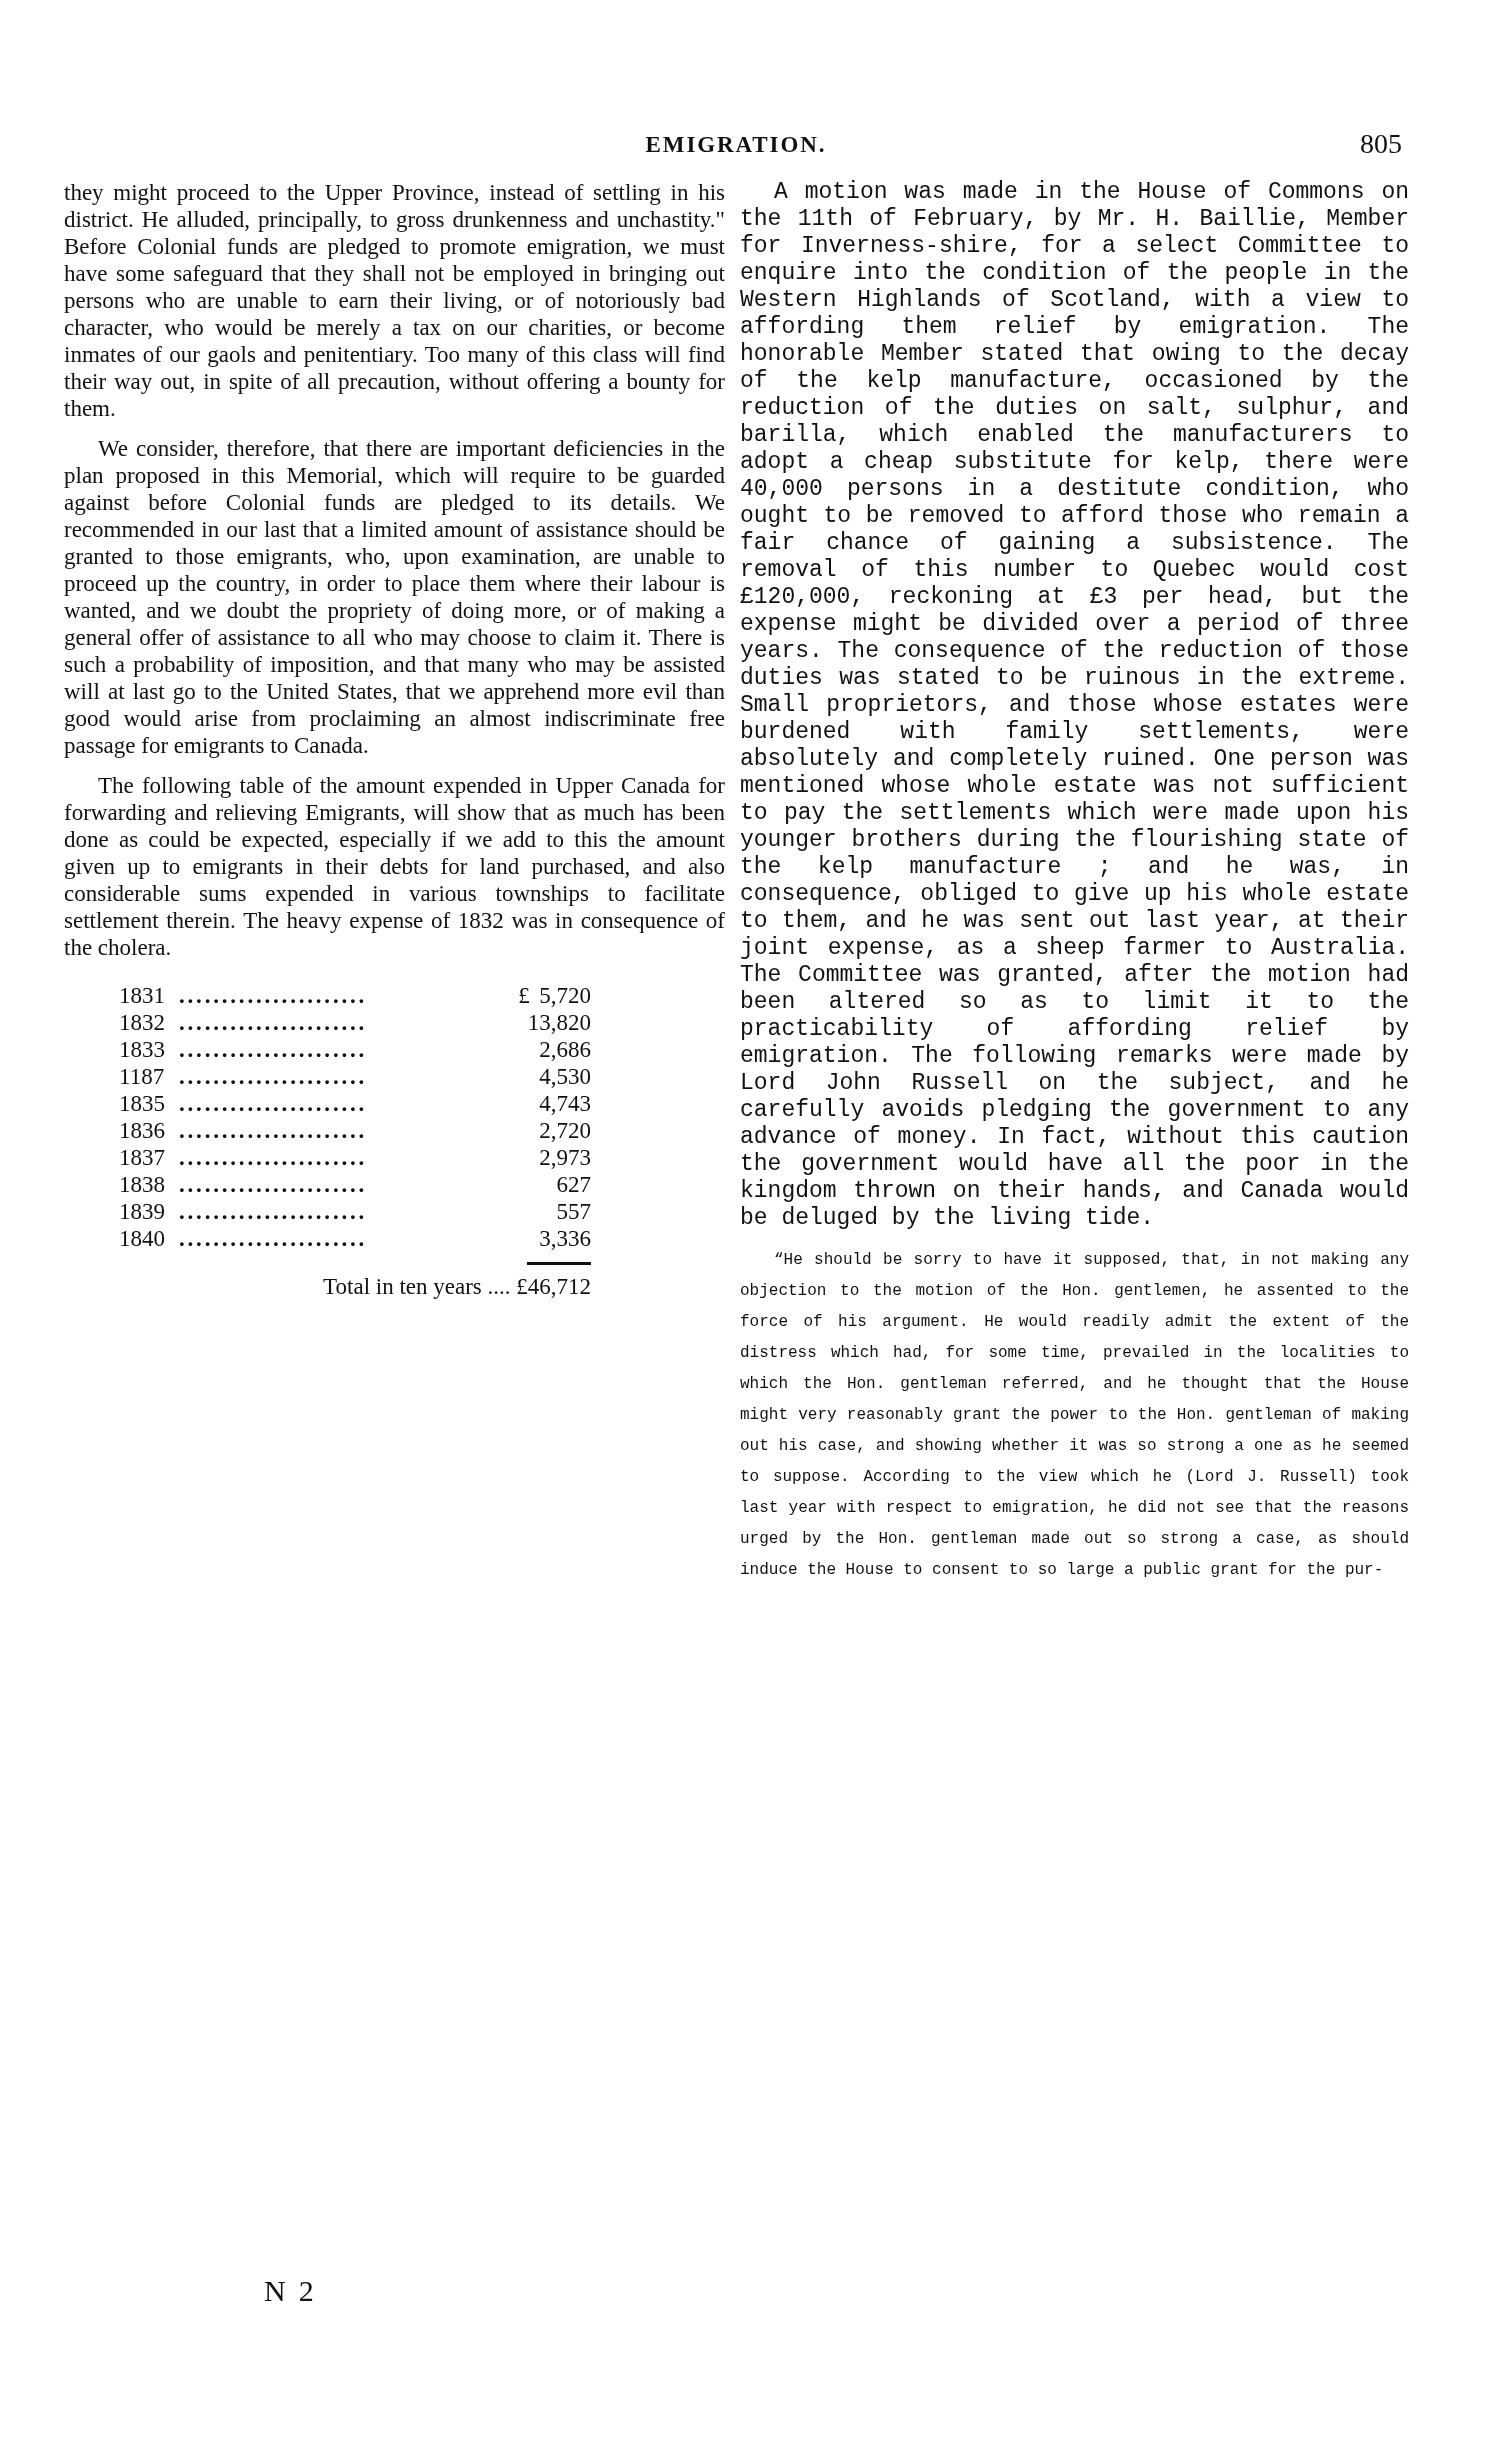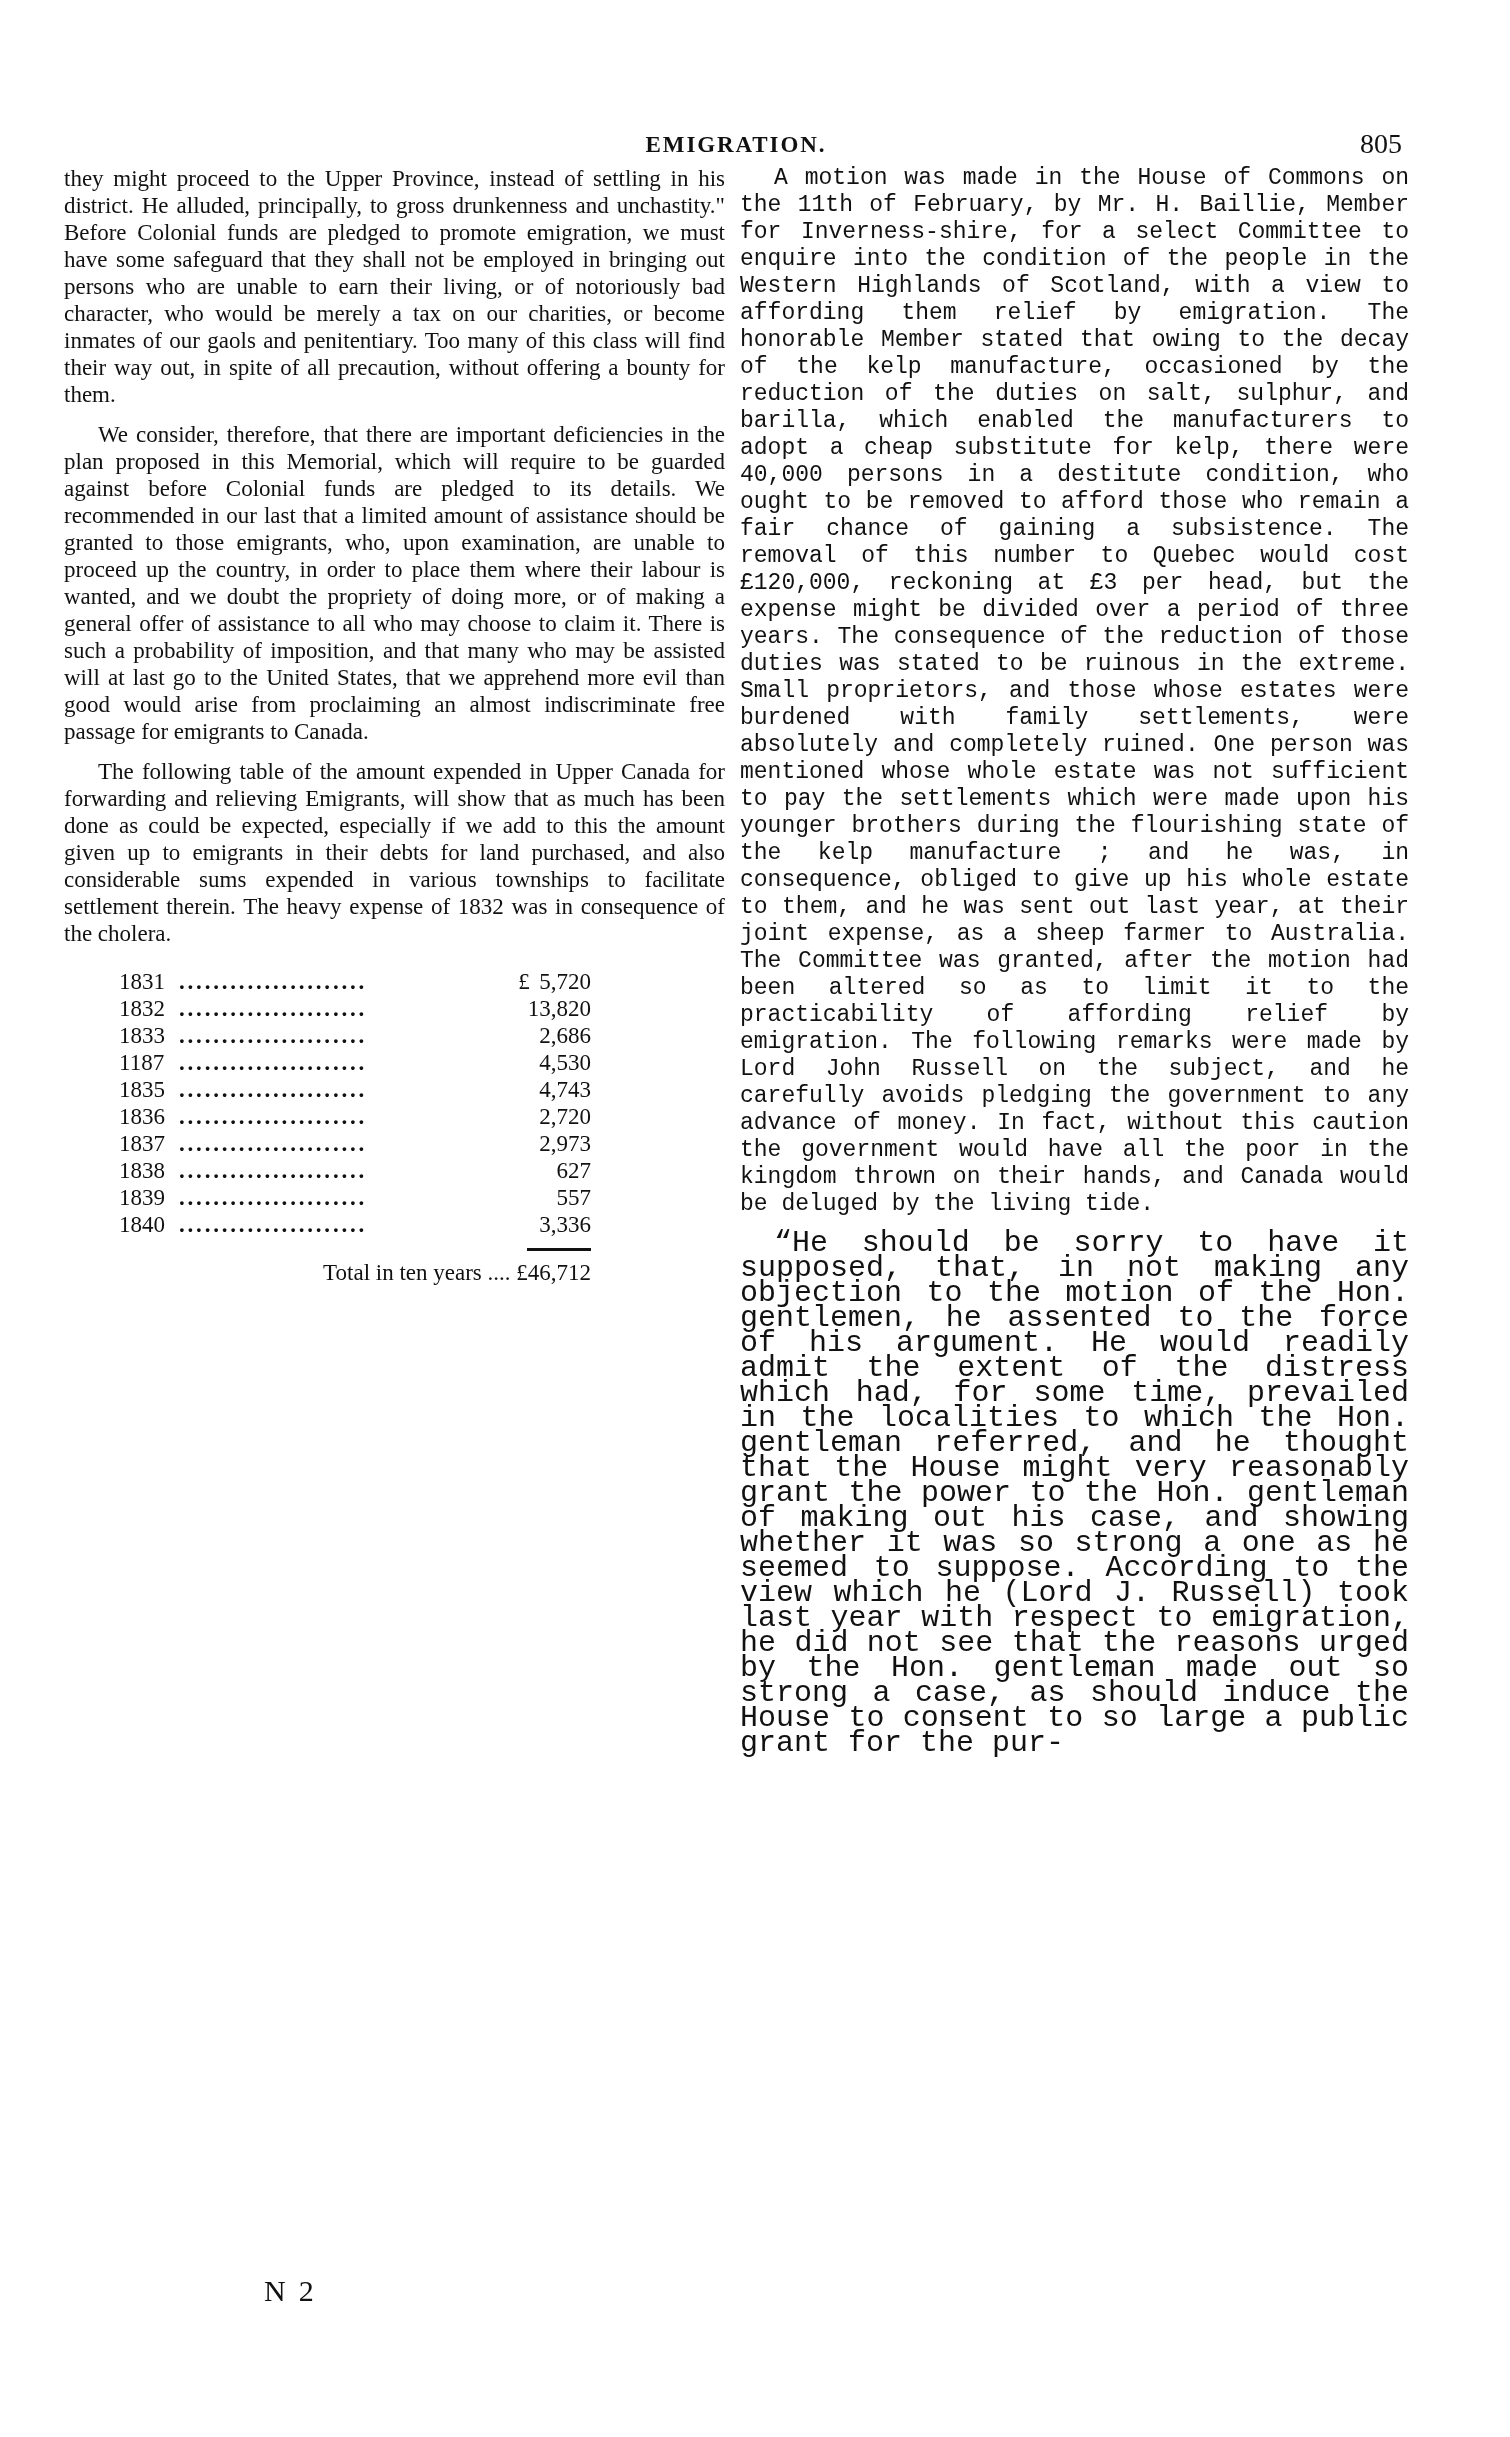--- a/index.html
+++ b/index.html
@@ -2,27 +2,27 @@
 <html style="font-size:15px"><head>
 <meta charset="utf-8">
 <style>
   html, body { margin:0; padding:0; background:#ffffff; }
   body { width:1510px; height:2438px; position:relative; overflow:hidden;
          font-family:"Liberation Serif","DejaVu Serif",serif; color:#111; }
   .header { position:absolute; top:132px; left:0; width:1386px; height:38px; }
   .running-title { position:absolute; left:604px; top:0; width:264px; text-align:center;
                    font-size:23px; letter-spacing:1.9px; font-weight:bold; }
   .page-number { position:absolute; left:1360px; top:-3.8px; font-size:28px; font-weight:normal; }
-  .col { position:absolute; top:165px; font-size:23px; line-height:27px; text-align:justify; }
+  .col { position:absolute; top:179px; font-size:23px; line-height:27px; text-align:justify; }
   .col.left { left:64px; width:661px; }
   .col.right { left:740px; width:669px;font-family:Liberation Mono, monospace; }
   .col p { margin:0; text-indent:0; hyphens:manual; }
   .col p.indent { text-indent:34px; }
   .col p + p { margin-top:13.2px; }
-  .quote { font-size:30px; line-height:25px; }
+  .quote { font-size:16px; line-height:31px; }
   .table { margin:21px 0 0 55px; width:472px; font-size:23px; line-height:27px; }
   .trow { display:flex; align-items:flex-end; }
   .trow .year { width:60px; }
   .trow .dots { flex:1; overflow:hidden; white-space:nowrap; letter-spacing:2.8px; font-weight:bold; }
   .trow .amount { width:109px; text-align:right; }
   .trow .cur { display:inline-block; width:21px; text-align:left; }
   .total-rule { margin:9.4px 0 0 0; width:472px; position:relative; height:3.8px; }
   .total-rule span { position:absolute; right:0; width:64px; height:2.8px; background:#111; }
   .total-row { margin-left:55px; width:472px; display:flex; justify-content:flex-end; font-size:23px; margin-top:7px; }
   .total-row .total-label { margin-right:5.7px; }

